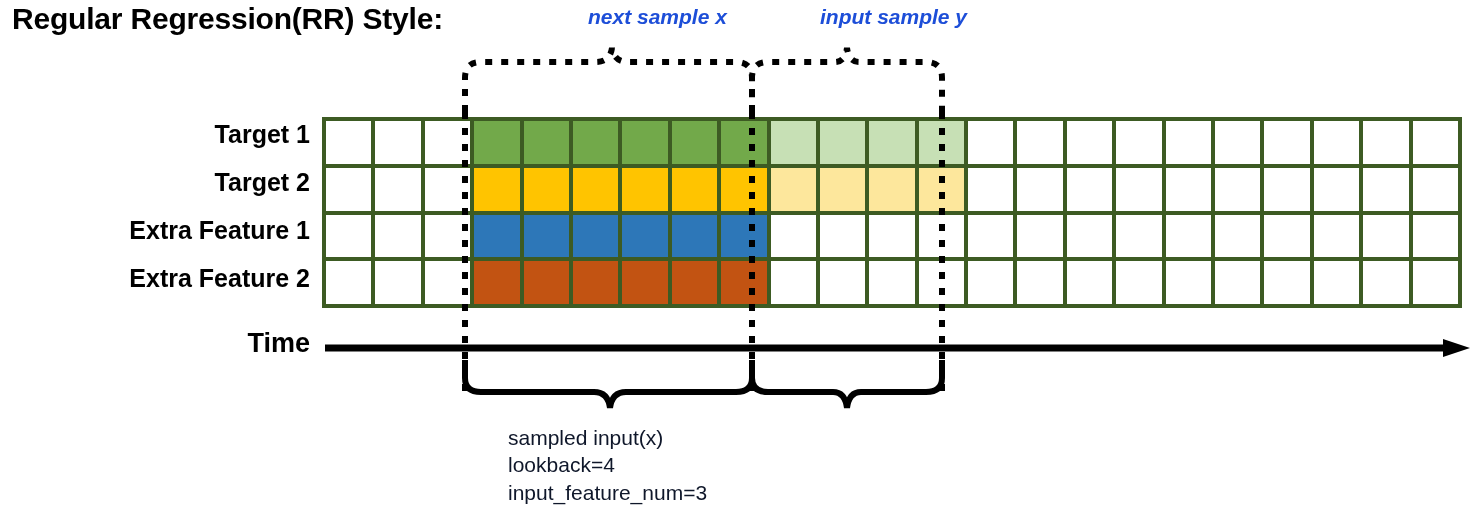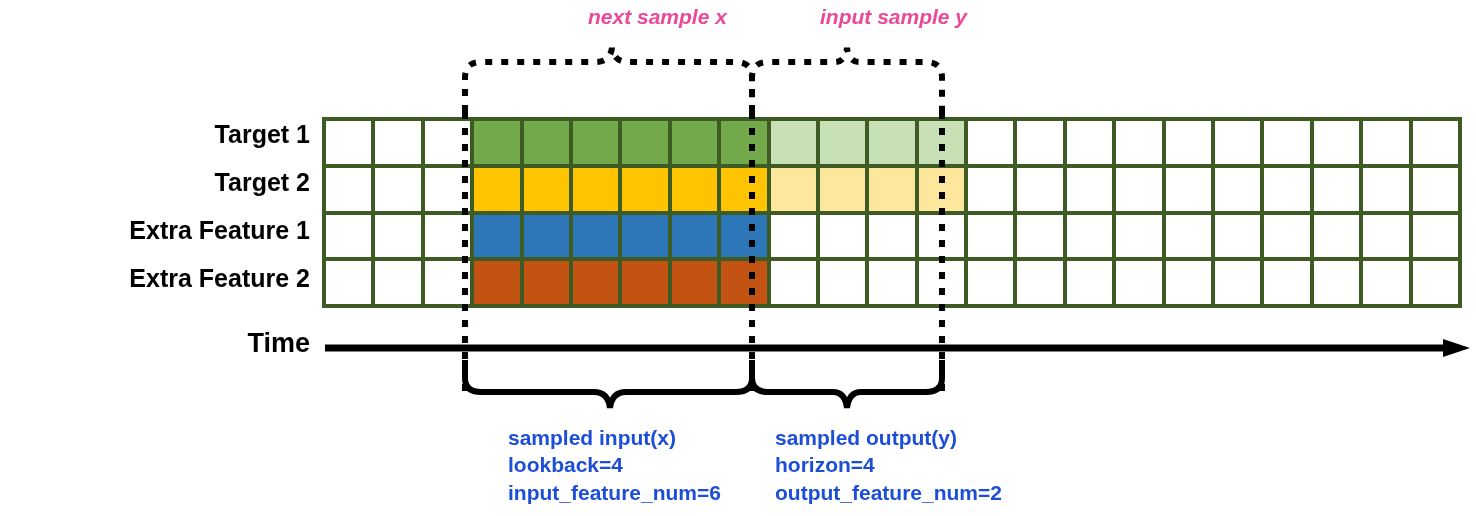--- a/index.html
+++ b/index.html
@@ -91,39 +91,40 @@
     width: 1476px; height: 516px;
     pointer-events: none;
   }
 
   
   .callout-top {
     position: absolute;
     font-size: 21px;
     font-style: italic;
     font-weight: 600;
-    color: #ec4899;
+    color: #1d4ed8;
     white-space: nowrap;
     line-height: 1;
   }
   .callout-bottom {
     position: absolute;
     font-size: 21px;
-    font-weight: 700;
-    color: #1d4ed8;
+    font-weight: 400;
+    color: #0f172a;
     white-space: nowrap;
     line-height: 1.30;
   }
   .callout-bottom div { white-space: nowrap; }
 </style>
 </head>
 <body>
 
 <div id="stage">
 
+  <div id="title">Regular Regression(RR) Style:</div>
 
   <div class="row-label" style="top:122px">Target 1</div>
   <div class="row-label" style="top:170px">Target 2</div>
   <div class="row-label" style="top:218px">Extra Feature 1</div>
   <div class="row-label" style="top:266px">Extra Feature 2</div>
 
   <div id="grid">
       <div class="cell"></div>
       <div class="cell"></div>
       <div class="cell"></div>
@@ -268,22 +269,17 @@
                L942,360"></path>
     </g>
   </svg>
 
   <div class="callout-top" style="left:588px; top:6px">next sample x</div>
   <div class="callout-top" style="left:820px; top:6px">input sample y</div>
 
   <div class="callout-bottom" style="left:508px; top:424px">
     <div>sampled input(x)</div>
     <div>lookback=4</div>
-    <div>input_feature_num=6</div>
+    <div>input_feature_num=3</div>
   </div>
 
-  <div class="callout-bottom" style="left:775px; top:424px">
-    <div>sampled output(y)</div>
-    <div>horizon=4</div>
-    <div>output_feature_num=2</div>
-  </div>
 
 </div>
 
 </body></html>

